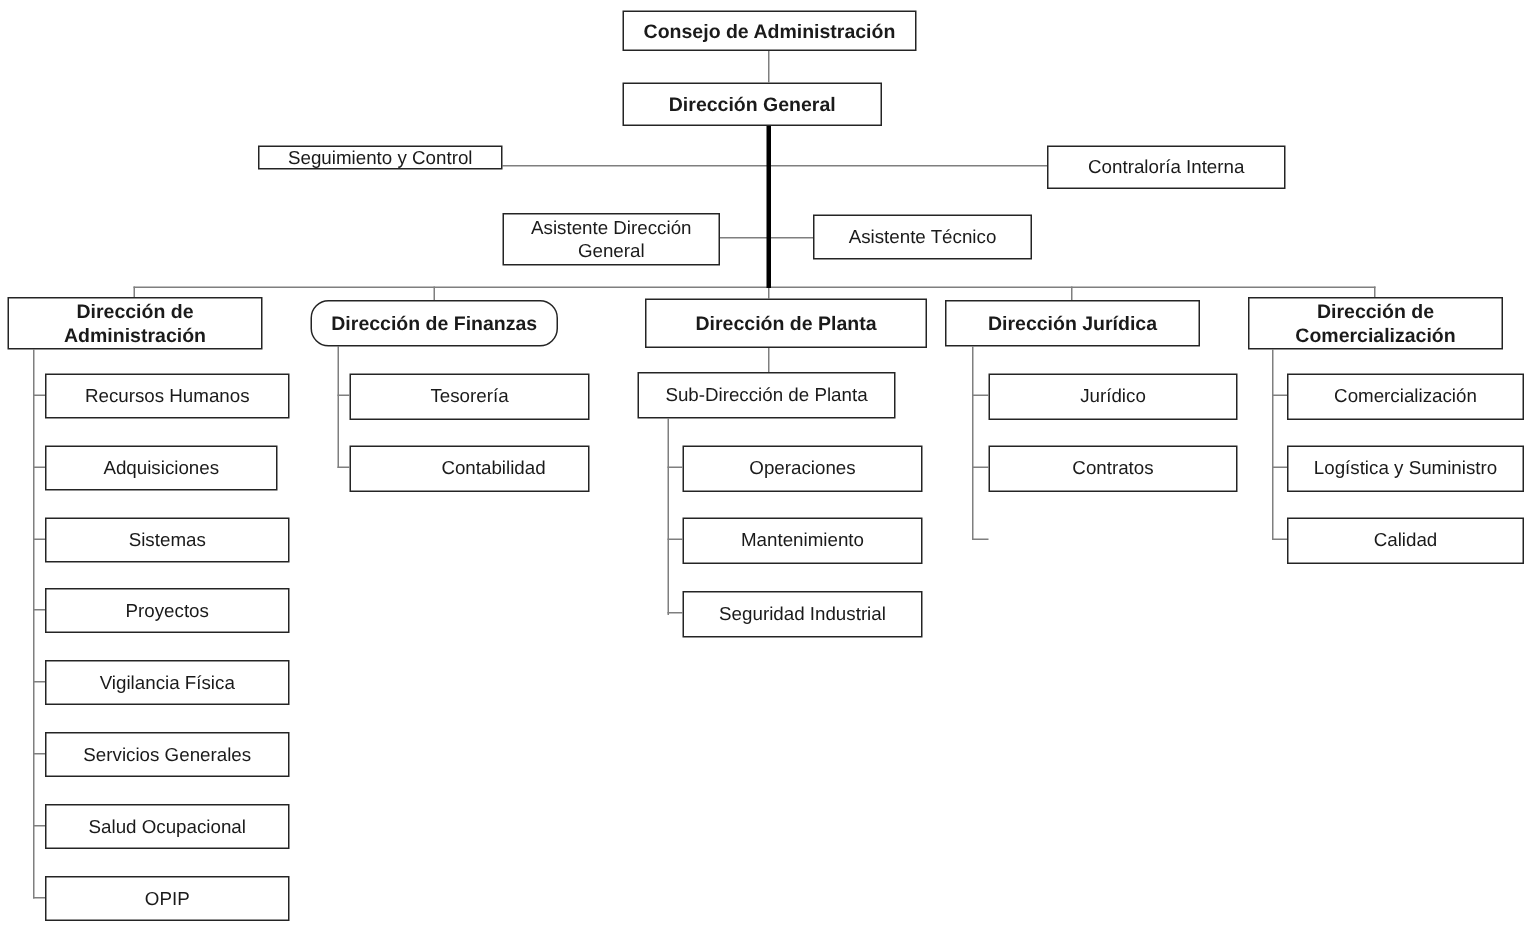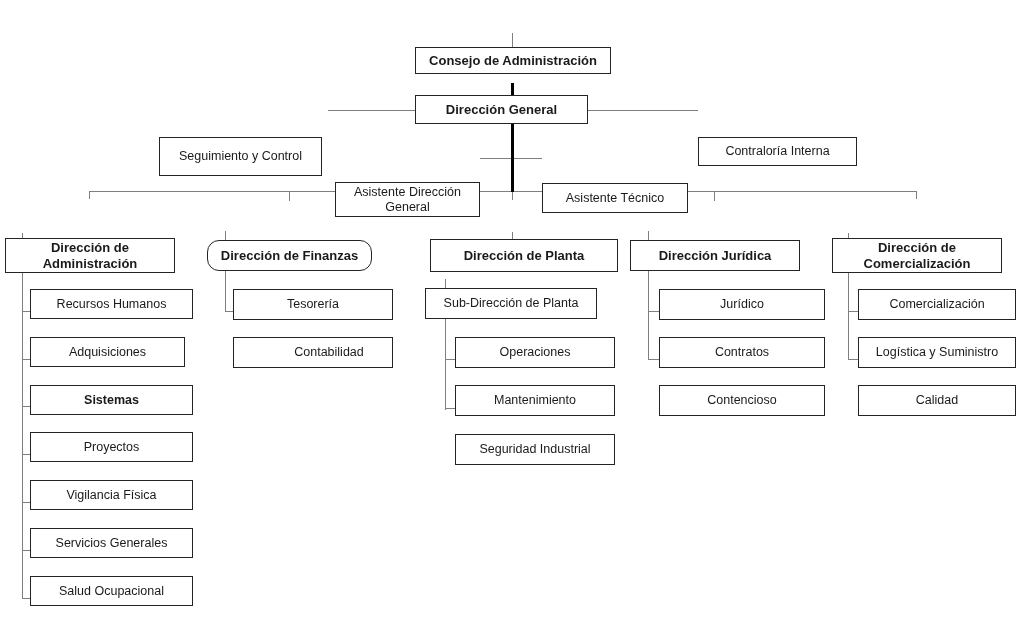--- a/index.html
+++ b/index.html
@@ -18,21 +18,20 @@
     border: 1.4px solid #242424;
     display: flex;
     align-items: center;
     justify-content: center;
     text-align: center;
     font-size: 12.5px;
     line-height: 1.18;
     color: #1a1a1a;
     padding: 1px 4px;
     z-index: 3;
-    margin-top: 40px;
   }
   .hdr { font-weight: bold; font-size: 13px; }
   .hline { position: absolute; height: 1.4px; background: #7f7f7f; z-index: 1; }
   .vline { position: absolute; width: 1.4px; background: #7f7f7f; z-index: 1; }
   .trunk { position: absolute; width: 2.6px; background: #000000; z-index: 2; }
 </style>
 </head>
 <body>
 
 <div id="canvas">
@@ -73,49 +72,48 @@
   <div class="hline" style="left:648px; top:311px; width:11px;"></div>
   <div class="hline" style="left:648px; top:359px; width:11px;"></div>
 
   <div class="vline" style="left:848px; top:233px; height:127px;"></div>
   <div class="hline" style="left:848px; top:263px; width:10px;"></div>
   <div class="hline" style="left:848px; top:311px; width:10px;"></div>
   <div class="hline" style="left:848px; top:359px; width:10px;"></div>
 
   <div class="box hdr" style="left:415px; top:7px;  width:196px; height:27px;">Consejo de Administración</div>
   <div class="box hdr" style="left:415px; top:55px; width:173px; height:29px;">Dirección General</div>
-  <div class="box" style="left:159px; top:97px; width:163px; height:39px;text-align:right;">Seguimiento y Control</div>
+  <div class="box" style="left:172px; top:97px; width:163px; height:16px;text-align:right;">Seguimiento y Control</div>
   <div class="box" style="left:698px; top:97px; width:159px; height:29px;">Contraloría Interna</div>
   <div class="box" style="left:335px; top:142px; width:145px; height:35px;">Asistente Dirección General</div>
   <div class="box" style="left:542px; top:143px; width:146px; height:30px;">Asistente Técnico</div>
 
   <div class="box hdr" style="left:5px;   top:198px; width:170px; height:35px;">Dirección de Administración</div>
   <div class="box hdr" style="left:207px; top:200px; width:165px; height:31px;border-radius:12px;">Dirección de Finanzas</div>
   <div class="box hdr" style="left:430px; top:199px; width:188px; height:33px;">Dirección de Planta</div>
   <div class="box hdr" style="left:630px; top:200px; width:170px; height:31px;">Dirección Jurídica</div>
   <div class="box hdr" style="left:832px; top:198px; width:170px; height:35px;">Dirección de Comercialización</div>
 
   <div class="box" style="left:30px; top:249px; width:163px; height:30px;">Recursos Humanos</div>
   <div class="box" style="left:30px; top:297px; width:155px; height:30px;">Adquisiciones</div>
-  <div class="box" style="left:30px; top:345px; width:163px; height:30px;font-weight:bold;">Sistemas</div>
+  <div class="box" style="left:30px; top:345px; width:163px; height:30px;">Sistemas</div>
   <div class="box" style="left:30px; top:392px; width:163px; height:30px;">Proyectos</div>
   <div class="box" style="left:30px; top:440px; width:163px; height:30px;">Vigilancia Física</div>
   <div class="box" style="left:30px; top:488px; width:163px; height:30px;">Servicios Generales</div>
   <div class="box" style="left:30px; top:536px; width:163px; height:30px;">Salud Ocupacional</div>
   <div class="box" style="left:30px; top:584px; width:163px; height:30px;">OPIP</div>
 
   <div class="box" style="left:233px; top:249px; width:160px; height:31px;">Tesorería</div>
   <div class="box" style="left:233px; top:297px; width:160px; height:31px;padding-left:36px;">Contabilidad</div>
 
   <div class="box" style="left:425px; top:248px; width:172px; height:31px;">Sub-Dirección de Planta</div>
   <div class="box" style="left:455px; top:297px; width:160px; height:31px;">Operaciones</div>
   <div class="box" style="left:455px; top:345px; width:160px; height:31px;">Mantenimiento</div>
   <div class="box" style="left:455px; top:394px; width:160px; height:31px;">Seguridad Industrial</div>
 
   <div class="box" style="left:659px; top:249px; width:166px; height:31px;">Jurídico</div>
   <div class="box" style="left:659px; top:297px; width:166px; height:31px;">Contratos</div>
-  <div class="box" style="left:659px; top:345px; width:166px; height:31px;">Contencioso</div>
 
   <div class="box" style="left:858px; top:249px; width:158px; height:31px;">Comercialización</div>
   <div class="box" style="left:858px; top:297px; width:158px; height:31px;">Logística y Suministro</div>
   <div class="box" style="left:858px; top:345px; width:158px; height:31px;">Calidad</div>
 
 </div>
 
 </body></html>

